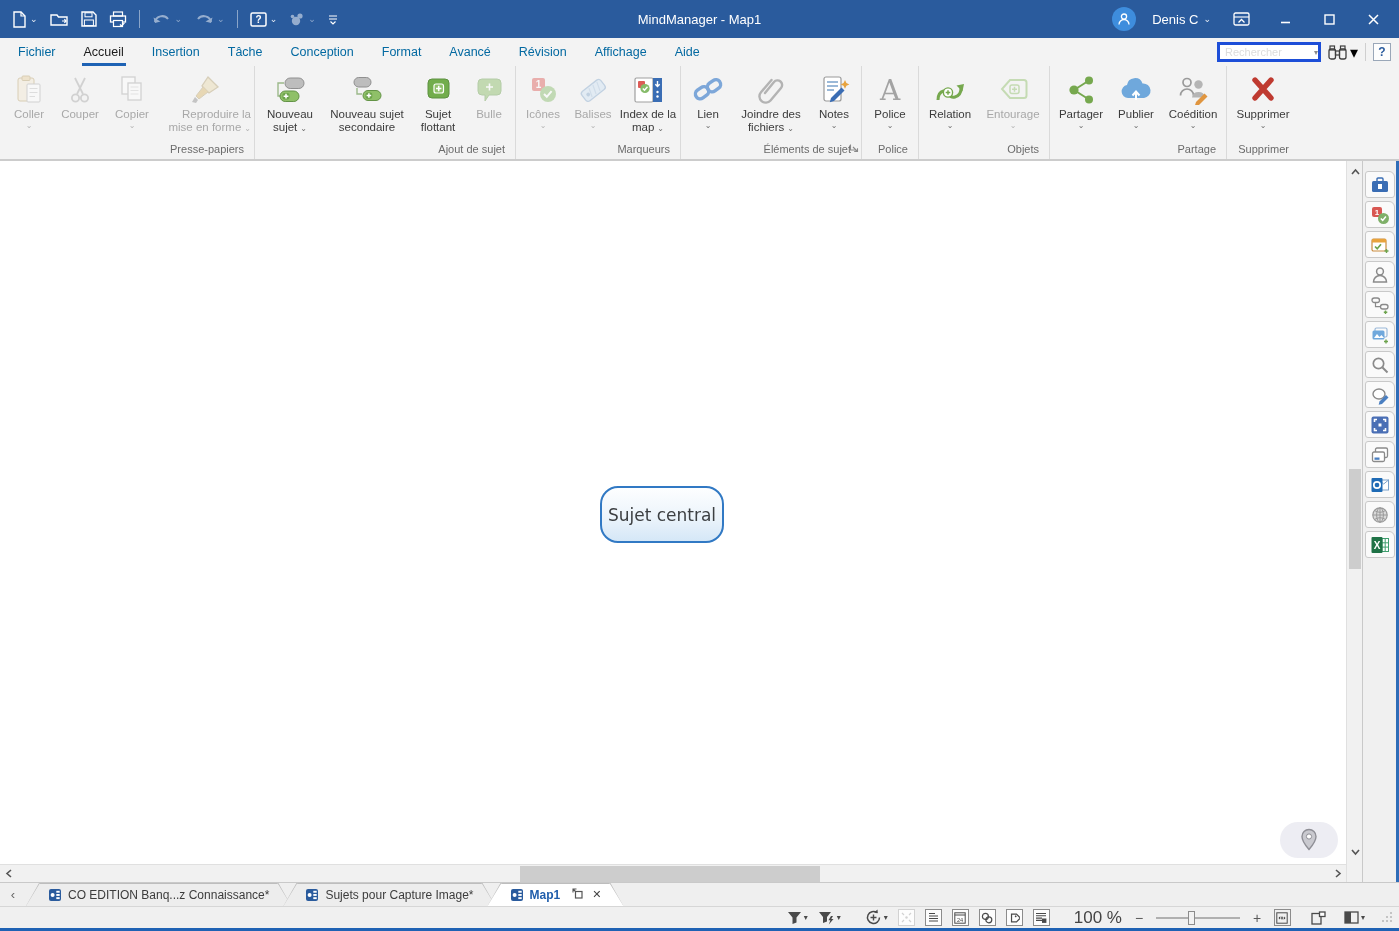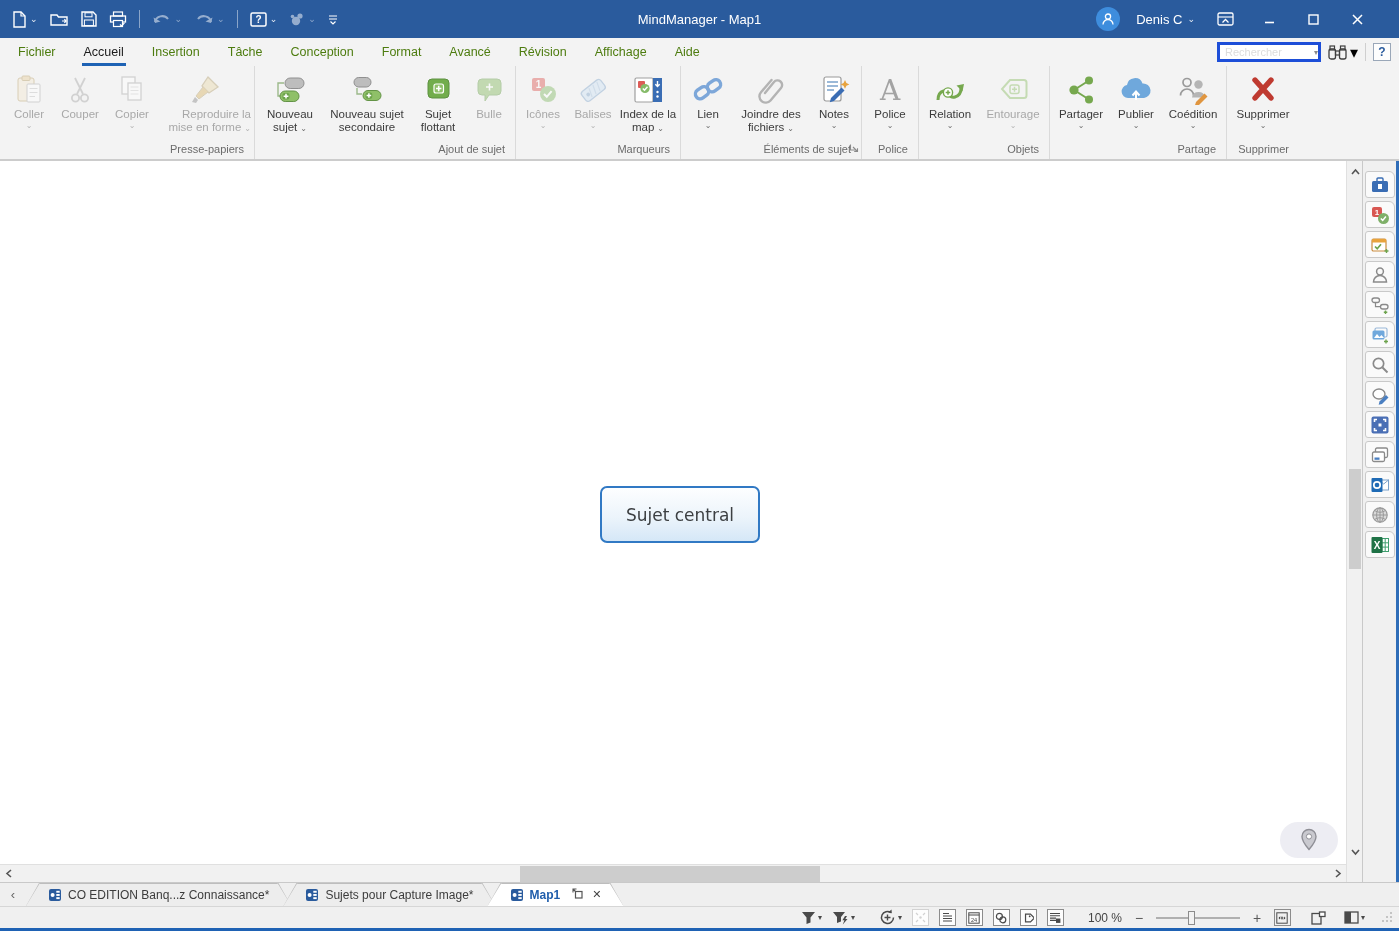--- a/index.html
+++ b/index.html
@@ -8,28 +8,28 @@
 
   
   .titlebar { position:absolute; top:0; left:0; right:0; height:38px; background:#2a5b9d; display:flex; align-items:center; color:#fff; }
   .qat { display:flex; align-items:center; gap:12px; padding-left:12px; z-index:2; }
   .qat-item { display:flex; align-items:center; gap:3px; cursor:default; }
   .qat svg { display:block; }
   .qat-sep { width:1px; height:18px; background:rgba(255,255,255,.45); }
   .dim { opacity:.5; }
   .wcaret { font-size:9px; line-height:9px; color:rgba(255,255,255,.9); }
   .apptitle { position:absolute; left:0; right:0; text-align:center; font-size:13px; color:#fff; }
-  .tb-right { margin-left:auto; display:flex; align-items:center; gap:16px; padding-right:28px; z-index:2; }
+  .tb-right { margin-left:auto; display:flex; align-items:center; gap:16px; padding-right:12px; z-index:2; }
   .avatar { width:24px; height:24px; border-radius:50%; background:#3e8ddd; display:flex; align-items:center; justify-content:center; }
   .username { display:flex; align-items:center; gap:5px; font-size:13px; }
   .winbtn { width:28px; text-align:center; font-size:13px; display:flex; justify-content:center; align-items:center; height:28px; }
 
   
   .ribbon-tabs { position:absolute; top:38px; left:0; right:0; height:28px; background:#f3f3f3; display:flex; align-items:center; padding-left:4px; }
-  .rtab { position:relative; height:28px; display:flex; align-items:center; padding:0 14px; font-size:12.5px; color:#4d7c0f; cursor:default; }
+  .rtab { position:relative; height:28px; display:flex; align-items:center; padding:0 14px; font-size:12.5px; color:#0369a1; cursor:default; }
   .rtab.active { font-weight:normal; color:#1b1b1b; }
   .rtab.active::after { content:""; position:absolute; left:12px; right:12px; bottom:0; height:3px; background:#1e62b4; }
   .tabrow-right { position:absolute; right:8px; top:4px; display:flex; align-items:center; gap:7px; }
   .searchbox { position:relative; width:104px; height:20px; }
   .searchbox input { width:100%; height:100%; border:3px solid #1d4ed8; background:#fff; font-size:11px; padding:0 14px 0 5px; color:#444; outline:none; }
   .searchbox input::placeholder { color:#dcdcdc; }
   .searchbox .scaret { position:absolute; right:3px; top:6px; font-size:8px; color:#8a8a8a; }
   .vr { width:1px; height:18px; background:#cfcfcf; }
   .helpbtn { width:18px; height:18px; border:1px solid #9aa7b8; background:#fdfdfd; color:#2a5b9d; font-weight:bold; font-size:12px; display:flex; align-items:center; justify-content:center; }
 
@@ -45,21 +45,21 @@
   .rlabel .caret { margin-left:3px; }
   .caret-below { margin-top:1px; }
   .rbtn.disabled .rlabel { color:#a8a8a8;text-align:right; }
   .rbtn.disabled .ricon { opacity:.45; }
   .rbtn.disabled .caret { color:#b5b5b5; }
   .launcher { position:absolute; right:2px; bottom:2px; }
 
   
   .main { position:absolute; top:161px; left:0; right:0; height:721px; display:flex; }
   .canvas { position:relative; flex:1; background:#fff; }
-  .topic-node { position:absolute; left:600px; top:325px; width:160px; height:57px; border:2px solid #3179c4; border-radius:7px; background:linear-gradient(180deg,#fdfeff 0%,#ecf4fb 55%,#d5e7f7 100%); display:flex; align-items:center; justify-content:center; }
+  .topic-node { position:absolute; left:600px; top:325px; width:124px; height:57px; border:2px solid #3179c4; border-radius:18px; background:linear-gradient(180deg,#fdfeff 0%,#ecf4fb 55%,#d5e7f7 100%); display:flex; align-items:center; justify-content:center; }
   .topic-node span { font-size:17px; color:#3d4043; font-family:"DejaVu Sans",sans-serif; }
   .pin-pill { position:absolute; right:8px; top:661px; width:58px; height:36px; border-radius:18px; background:#ededf3; display:flex; align-items:center; justify-content:center; }
   
   .hscroll { position:absolute; left:0; right:0; bottom:0; height:18px; background:#f1f1f1; border-top:1px solid #e0e0e0; }
   .hthumb { position:absolute; left:520px; width:300px; top:1px; bottom:0; background:#cdcdcd; }
   .harrow { position:absolute; top:0; bottom:0; width:16px; display:flex; align-items:center; justify-content:center; }
   .harrow.left{ left:0; } .harrow.right{ right:0; }
   .vscroll-col { width:16px; background:#f1f1f1; border-left:1px solid #e0e0e0; position:relative; }
   .vscroll { position:relative; height:701px; }
   .varrow { position:absolute; left:0; width:16px; height:16px; display:flex; align-items:center; justify-content:center; }
@@ -80,21 +80,21 @@
   .dtab.active .shape { background:#ffffff; }
   .dtab.active .dtab-label { color:#1f5dab; font-weight:bold; }
   .dtab-extra { display:flex; align-items:center; gap:9px; margin-left:6px; }
   .dtab-close { font-size:11px; color:#444; }
 
   
   .statusbar { position:absolute; top:906px; left:0; right:0; height:22px; background:#f0f0f0; border-top:1px solid #d6d6d6; display:flex; align-items:center; justify-content:flex-end; gap:10px; padding-right:6px; }
   .sb-item { display:flex; align-items:center; gap:2px; }
   .boxicon { width:17px; height:17px; background:#fdfdfd; border:1px solid #8c8c8c; display:flex; align-items:center; justify-content:center; }
   .sb-caret { font-size:8px; color:#4a4a4a; }
-  .zoomtext { font-size:12px; color:#444; margin-left:14px; }
+  .zoomtext { font-size:17px; color:#444; margin-left:14px; }
   .zminus,.zplus { font-size:14px; color:#5a5a5a; width:14px; text-align:center; }
   .zslider { position:relative; width:84px; height:16px; }
   .zslider .track { position:absolute; left:0; right:0; top:7px; height:2px; background:#b0b0b0; }
   .zslider .thumb { position:absolute; left:38%; top:1px; width:7px; height:14px; background:#f2f2f2; border:1px solid #8c8c8c; }
   .grip { color:#c4c4c4; letter-spacing:1px; font-size:9px; margin-left:6px; }
   .bottomline { position:absolute; top:928px; left:0; right:0; height:3px; background:#1f62b4; }
 </style>
 </head>
 <body>
 

